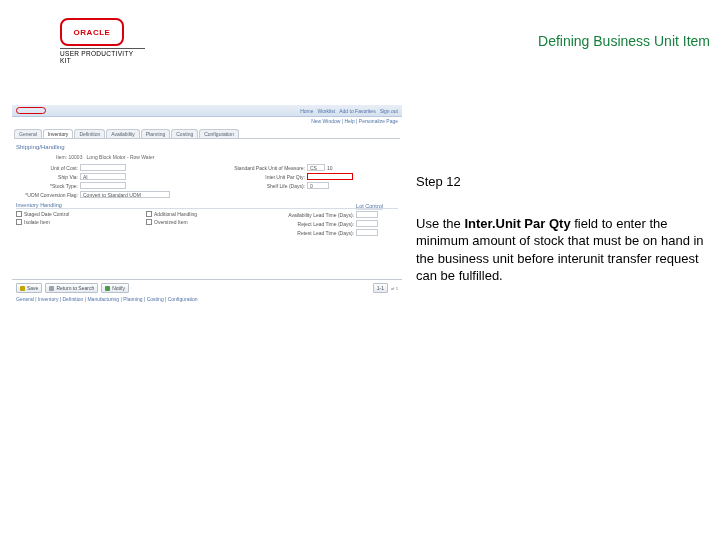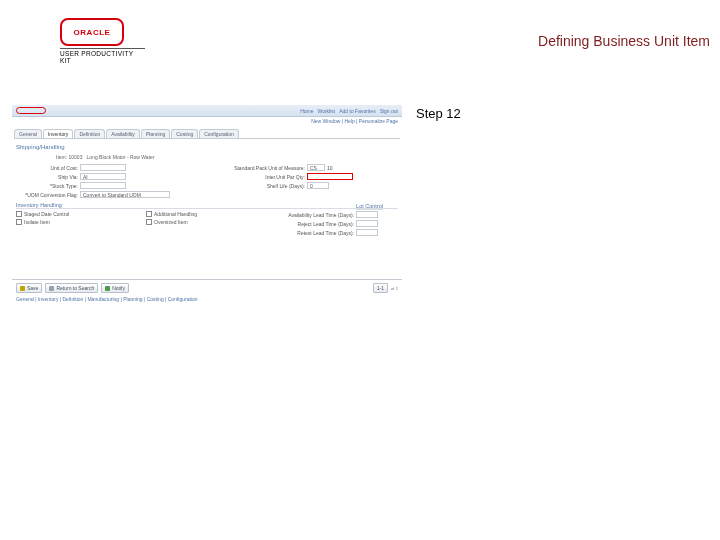--- a/index.html
+++ b/index.html
@@ -45,27 +45,28 @@
     font-size: 6.5px;
     letter-spacing: 0.3px;
     color: #000;
     border-top: 1px solid #555;
     padding-top: 1px;
     width: 85px;
     text-align: left;
   }
   .doc-title {
     font-size: 14px;
-    color: #7f1d1d;
+    color: #15803d;
   }
   .content {
     position: absolute;
     top: 105px; left: 12px; right: 10px;
     display: flex;
     gap: 14px;
+    align-items: flex-end;
   }
   .shot {
     width: 390px;
     height: 200px;
     border: 0;
     background: #fff;
     position: relative;
     font-size: 5px;
     color: #555;
   }
@@ -283,15 +284,18 @@
             <span>1-1</span>
           </span>
         <small>of 1</small>
       </div>
       <div class="foot-links">General | Inventory | Definition | Manufacturing | Planning | Costing | Configuration</div>
     </div>
   </div>
 
   <div class="panel">
     <div class="step">Step 12</div>
+    <p>
+      <span>Use the </span><strong>Inter.Unit Par Qty</strong><span> field to enter the minimum amount of stock that must be on hand in the business unit before interunit transfer request can be fulfilled.</span>
+    </p>
   </div>
 
 </div>
 
 </body></html>

